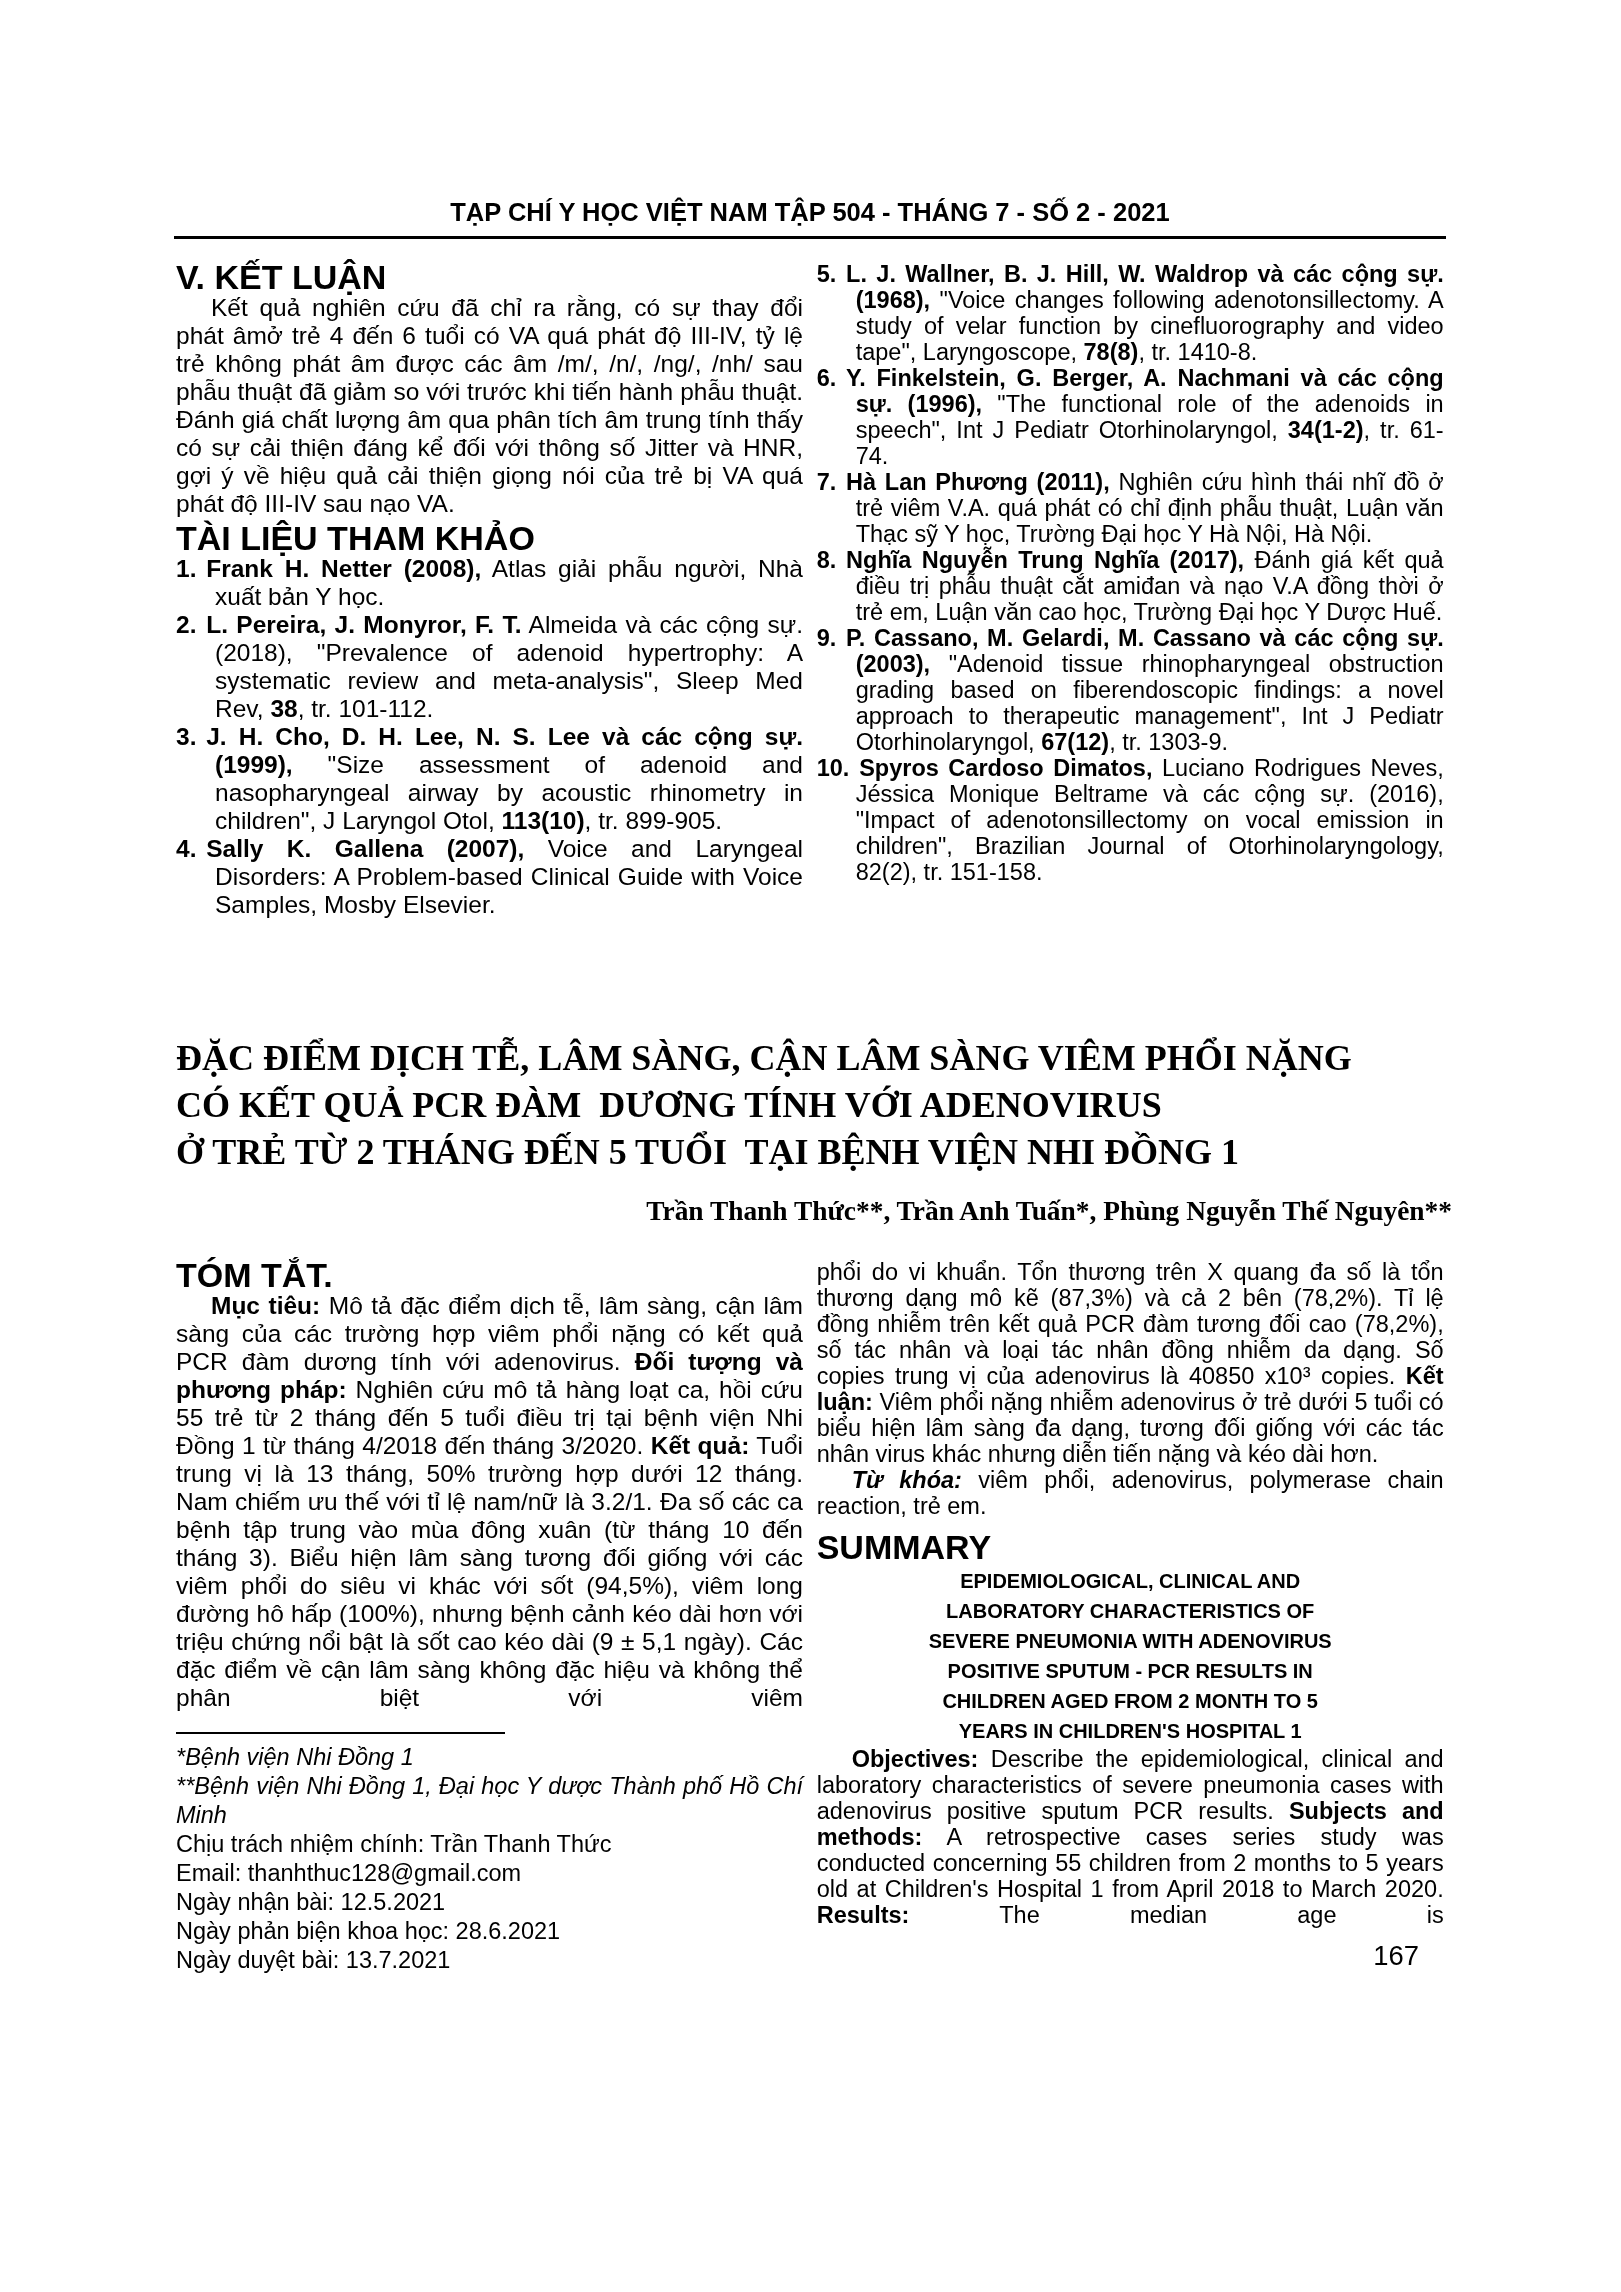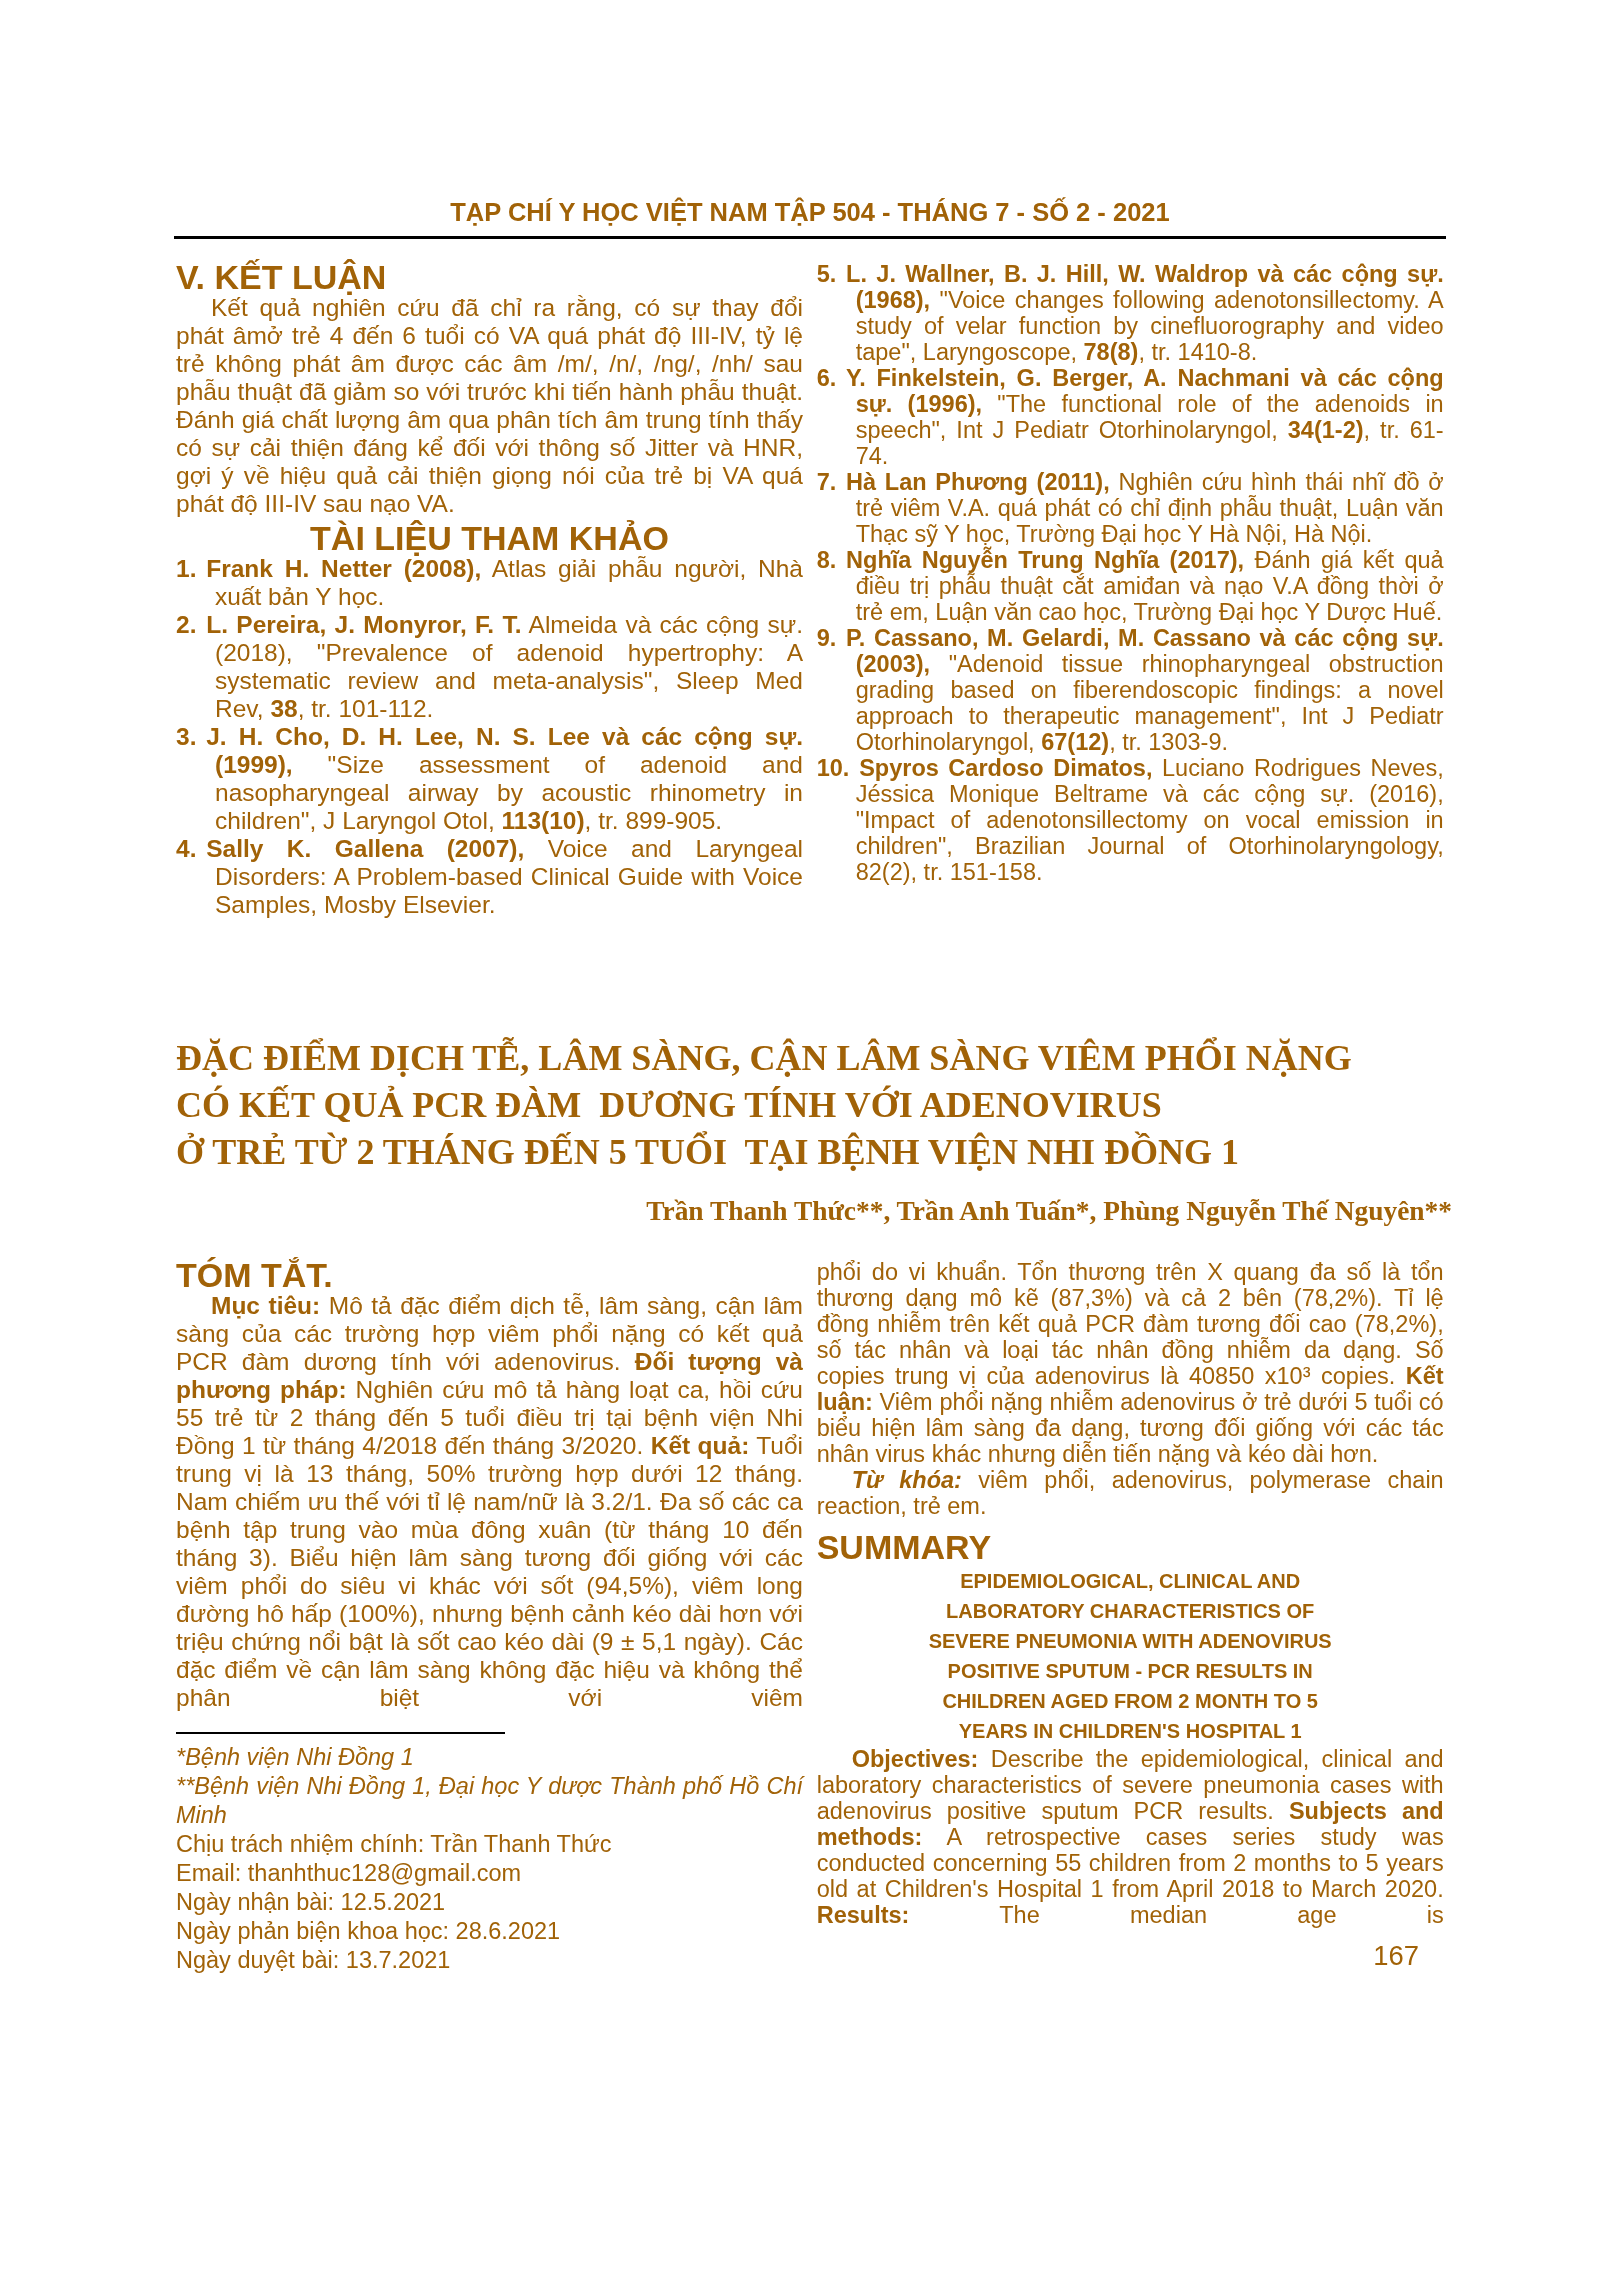--- a/index.html
+++ b/index.html
@@ -1,33 +1,33 @@
 <!DOCTYPE html>
 <html lang="vi"><head>
 <meta charset="utf-8">
 <style>
   html,body{margin:0;padding:0;background:#ffffff;}
-  .page{position:relative;width:1621px;height:2293px;background:#ffffff;color:#a16207;
+  .page{position:relative;width:1621px;height:2293px;background:#ffffff;color:#000000;
         font-family:"Liberation Sans","DejaVu Sans",sans-serif;overflow:hidden;}
 
   .hdr{position:absolute;top:198px;left:176px;width:1268px;text-align:center;
        font-weight:700;font-size:25.5px;}
   .hdr-rule{position:absolute;top:236px;left:174px;width:1272px;border-top:3.9px solid #000;}
 
   .cols{position:absolute;left:176px;width:1268px;display:flex;gap:13.7px;}
   .cols-top{top:261px;}
   .cols-bot{top:1259px;}
   .col{width:627px;}
   .col-tl{font-size:24.5px;line-height:28px;}
   .col-tr{font-size:23.5px;line-height:26px;}
   .col-bl{font-size:24.5px;line-height:28px;}
   .col-br{font-size:23.5px;line-height:26px;}
 
   h2.h{font-size:34px;line-height:33px;margin:0;font-weight:700;}
-  h2.h-refs{margin-top:3.9px;text-align:center;}
+  h2.h-refs{margin-top:3.9px;}
   h2.h-sum{margin-top:11.8px;}
 
   p.body{margin:0;text-align:justify;}
   .ind{text-indent:35px;}
   .jlast{text-align-last:justify;}
 
   p.ref{margin:0;padding-left:39px;text-indent:-39px;text-align:justify;}
   .ref .num{font-weight:700;padding-right:9.8px;}
 
   .b{font-weight:700;}

